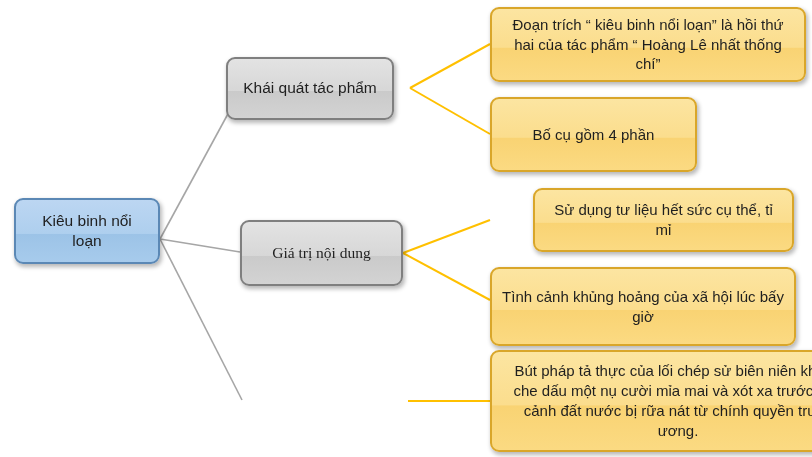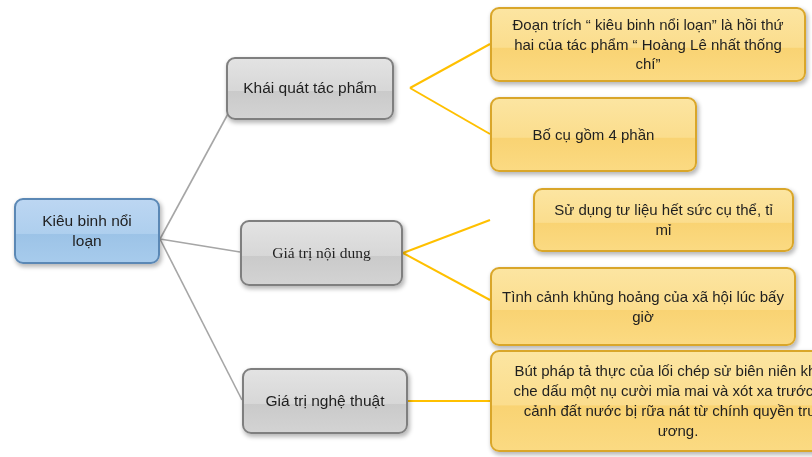--- a/index.html
+++ b/index.html
@@ -82,23 +82,20 @@
   </div>
 
   <div class="node node-branch" id="branch-0">
     <span>Khái quát tác phẩm</span>
   </div>
 
   <div class="node node-branch" id="branch-1">
     <span>Giá trị nội dung</span>
   </div>
 
-  <div class="node node-branch" id="branch-2">
-    <span>Giá trị nghệ thuật</span>
-  </div>
 
   <div class="node node-leaf" id="leaf-0-0">
     <span>Đoạn trích “ kiêu binh nổi loạn” là hồi thứ hai của tác phẩm “ Hoàng Lê nhất thống chí”</span>
   </div>
 
   <div class="node node-leaf" id="leaf-0-1">
     <span>Bố cụ gồm 4 phần</span>
   </div>
 
   <div class="node node-leaf" id="leaf-1-0">

